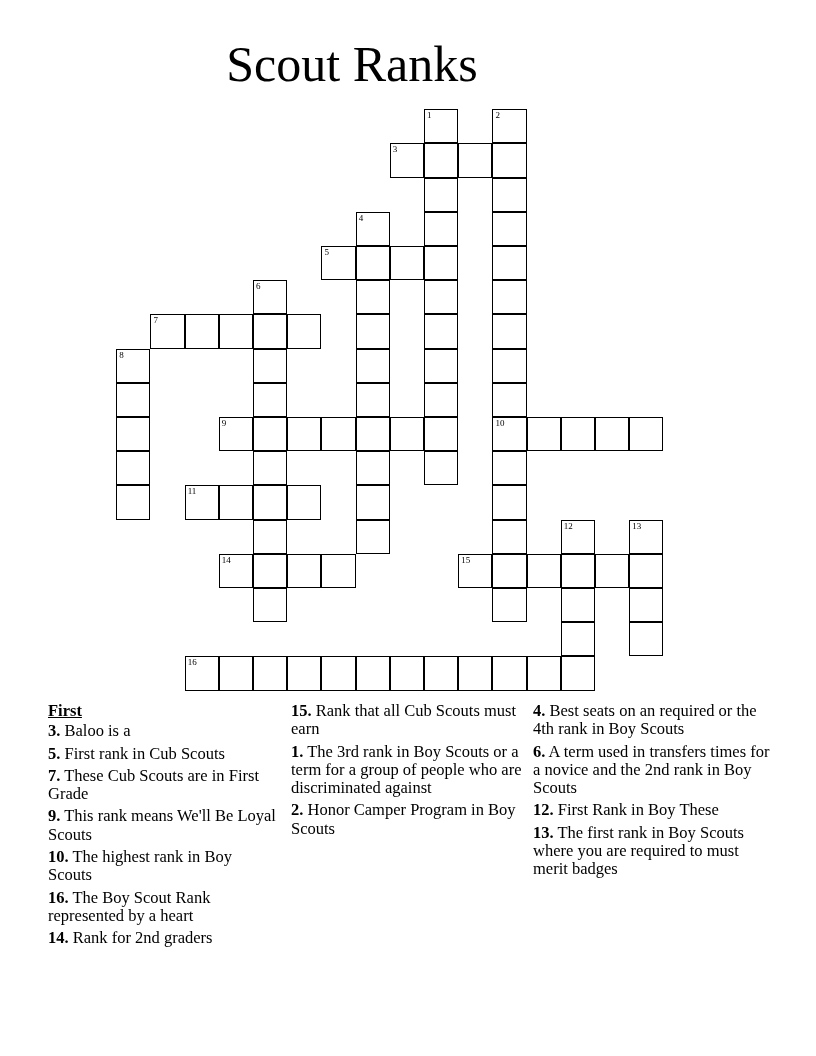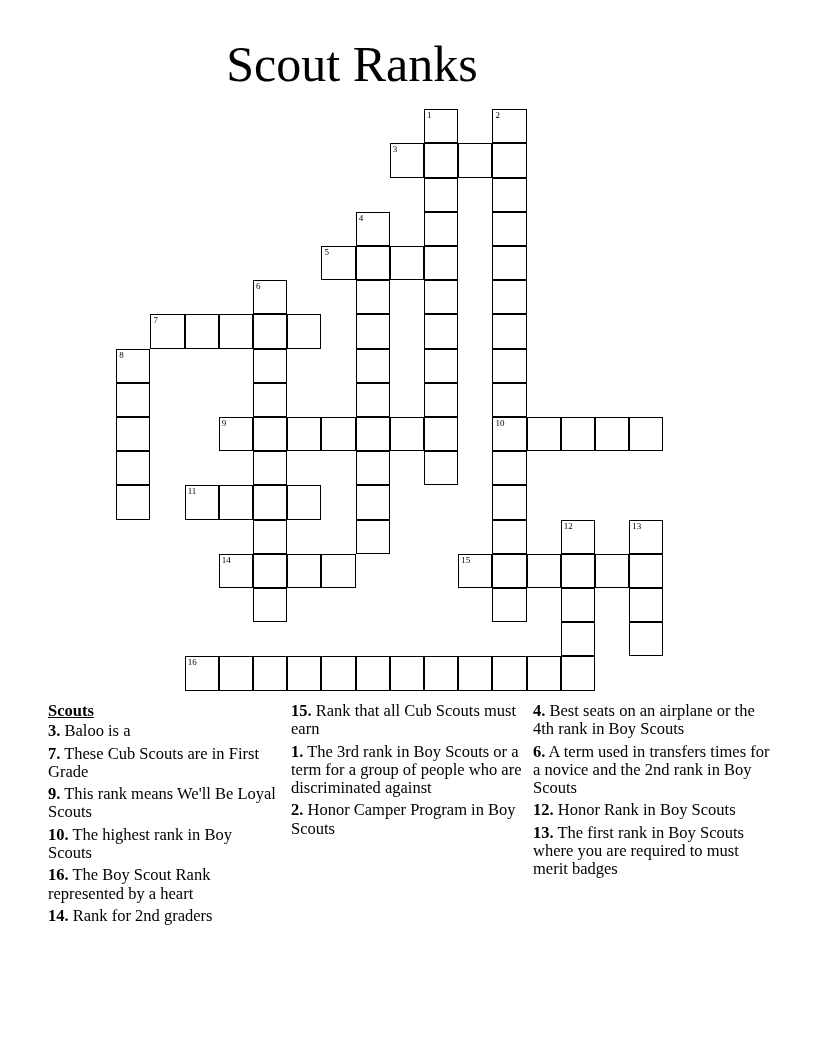--- a/index.html
+++ b/index.html
@@ -149,33 +149,34 @@
     <div class="cell" style="left: 205.2px; top: 547.2px;"></div>
     <div class="cell" style="left: 239.4px; top: 547.2px;"></div>
     <div class="cell" style="left: 273.6px; top: 547.2px;"></div>
     <div class="cell" style="left: 307.8px; top: 547.2px;"></div>
     <div class="cell" style="left: 342px; top: 547.2px;"></div>
     <div class="cell" style="left: 376.2px; top: 547.2px;"></div>
     <div class="cell" style="left: 410.4px; top: 547.2px;"></div>
   </div>
 
 <div class="clues col1">
-  <div class="head">Scouts</div>
+  <div class="head">First</div>
   <div class="clue"><span class="n">3.</span> <span>Baloo is a</span></div>
+  <div class="clue"><span class="n">5.</span> <span>First rank in Cub Scouts</span></div>
   <div class="clue"><span class="n">7.</span> <span>These Cub Scouts are in First Grade</span></div>
   <div class="clue"><span class="n">9.</span> <span>This rank means We'll Be Loyal Scouts</span></div>
   <div class="clue"><span class="n">10.</span> <span>The highest rank in Boy Scouts</span></div>
   <div class="clue"><span class="n">16.</span> <span>The Boy Scout Rank represented by a heart</span></div>
   <div class="clue"><span class="n">14.</span> <span>Rank for 2nd graders</span></div>
 </div>
 
 <div class="clues col2">
   <div class="clue"><span class="n">15.</span> <span>Rank that all Cub Scouts must earn</span></div>
   <div class="clue"><span class="n">1.</span> <span>The 3rd rank in Boy Scouts or a term for a group of people who are discriminated against</span></div>
   <div class="clue"><span class="n">2.</span> <span>Honor Camper Program in Boy Scouts</span></div>
 </div>
 
 <div class="clues col3">
-  <div class="clue"><span class="n">4.</span> <span>Best seats on an airplane or the 4th rank in Boy Scouts</span></div>
+  <div class="clue"><span class="n">4.</span> <span>Best seats on an required or the 4th rank in Boy Scouts</span></div>
   <div class="clue"><span class="n">6.</span> <span>A term used in transfers times for a novice and the 2nd rank in Boy Scouts</span></div>
-  <div class="clue"><span class="n">12.</span> <span>Honor Rank in Boy Scouts</span></div>
+  <div class="clue"><span class="n">12.</span> <span>First Rank in Boy These</span></div>
   <div class="clue"><span class="n">13.</span> <span>The first rank in Boy Scouts where you are required to must merit badges</span></div>
 </div>
 
 </body></html>

